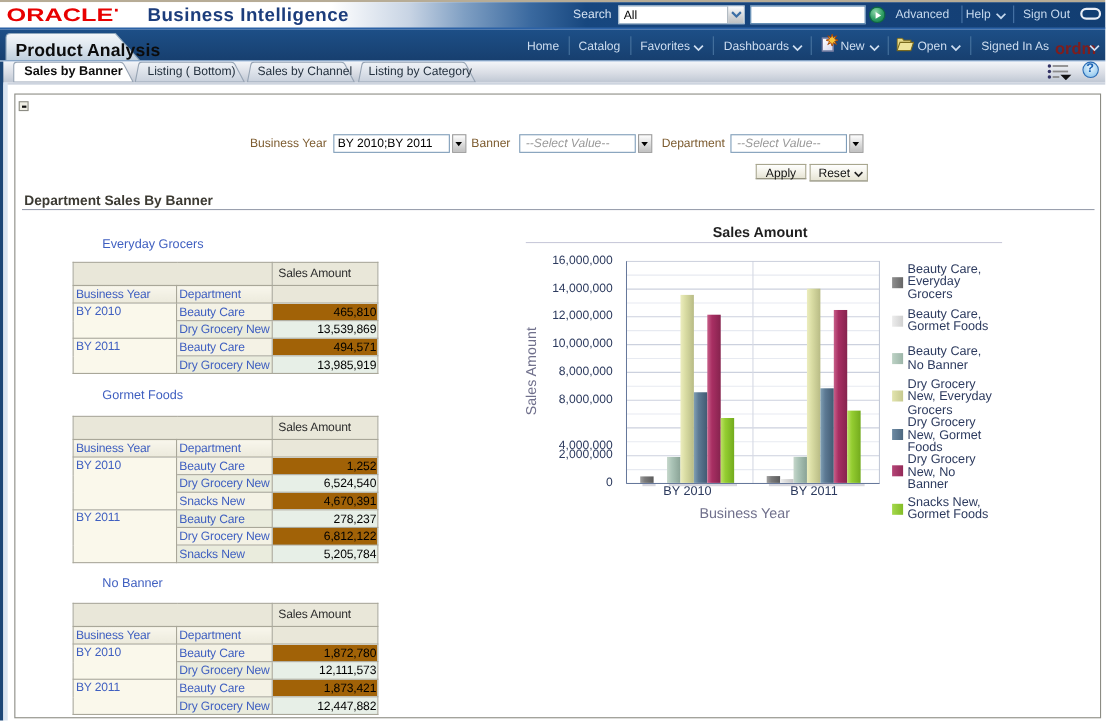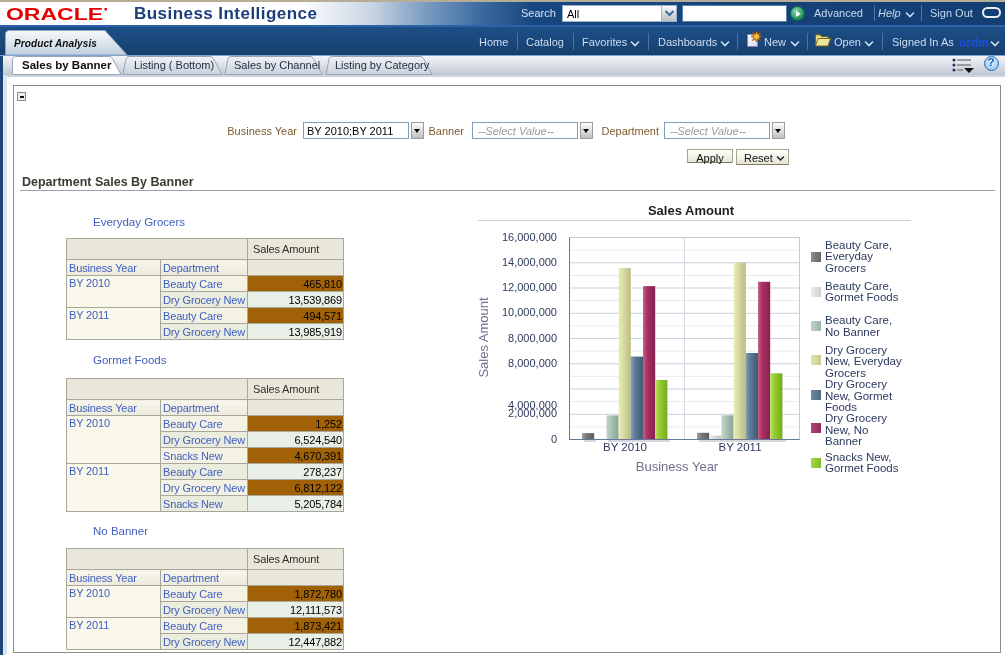--- a/index.html
+++ b/index.html
@@ -46,21 +46,21 @@
   </div>
 
   <div class="abs" style="left:682px;top:5px;width:105px;height:17px;background:#fff;border:1px solid #5583ad;"></div>
 
   <div class="abs" style="left:790px;top:6px;width:15px;height:15px;border-radius:50%;
     background:radial-gradient(circle at 38% 30%,#8ed6ab,#2f9e63 55%,#147347);border:1px solid #0e6a40;">
     <div class="abs" style="left:5px;top:3.5px;width:0;height:0;border-left:5px solid #fff;border-top:3.5px solid transparent;border-bottom:3.5px solid transparent;"></div>
   </div>
   <div class="abs" style="left:814px;top:7px;font-size:11px;color:#c6d9ee;">Advanced</div>
   <div class="abs" style="left:874px;top:5px;width:1px;height:16px;background:#4a76a8;"></div>
-  <div class="abs" style="left:878px;top:7px;font-size:11px;color:#c6d9ee;font-style:italic;">Help</div>
+  <div class="abs" style="left:878px;top:7px;font-size:11px;color:#c6d9ee;">Help</div>
   <svg class="abs" style="left:905px;top:11px;" width="10" height="8">
       <path d="M1 1.5 L5 5.5 L9 1.5" fill="none" stroke="#c6d9ee" stroke-width="1.6"></path>
     </svg>
   <div class="abs" style="left:921px;top:5px;width:1px;height:16px;background:#4a76a8;"></div>
   <div class="abs" style="left:930px;top:7px;font-size:11px;color:#c6d9ee;">Sign Out</div>
   <div class="abs" style="left:982px;top:7px;width:19px;height:11px;border:2.5px solid #e9eef6;border-radius:6px;"></div>
 
   <div class="abs" style="left:0;top:25px;width:1005px;height:2px;background:#2c62a6;"></div>
 
   <div class="abs" style="left:0;top:27px;width:1005px;height:28px;background:linear-gradient(#1d4f87,#173f6f);"></div>
@@ -68,21 +68,21 @@
   <svg class="abs" style="left:0;top:29px;" width="135" height="26" viewBox="0 0 135 26">
     <path d="M5.5 26 L5.5 5 Q5.5 1.5 10 1.5 L105 1.5 L127 26 Z" fill="url(#patab)" stroke="#8fa7bc" stroke-width="1"></path>
     <defs>
         <linearGradient id="patab" x1="0" y1="0" x2="0" y2="1">
       <stop offset="0" stop-color="#f4f7fa"></stop>
           <stop offset="0.5" stop-color="#dde6ee"></stop>
           <stop offset="1" stop-color="#becedd"></stop>
     </linearGradient>
       </defs>
   </svg>
-  <div class="abs" style="left:14px;top:37.5px;font-size:10px;font-weight:bold;color:#0c0c0c;letter-spacing:0.1px;font-style:italic;">Product Analysis</div>
+  <div class="abs" style="left:14px;top:37.5px;font-size:16px;font-weight:bold;color:#0c0c0c;letter-spacing:0.1px;">Product Analysis</div>
 
   <div class="abs" style="left:479px;top:36px;font-size:11px;color:#cdddf0;">Home</div>
   <div class="abs" style="left:517px;top:33px;width:1px;height:17px;background:#48739f;"></div>
   <div class="abs" style="left:526px;top:36px;font-size:11px;color:#cdddf0;">Catalog</div>
   <div class="abs" style="left:573px;top:33px;width:1px;height:17px;background:#48739f;"></div>
   <div class="abs" style="left:582px;top:36px;font-size:11px;color:#cdddf0;">Favorites</div>
   <svg class="abs" style="left:630px;top:40px;" width="10" height="8">
       <path d="M1 1.5 L5 5.5 L9 1.5" fill="none" stroke="#cdddf0" stroke-width="1.6"></path>
     </svg>
   <div class="abs" style="left:648px;top:33px;width:1px;height:17px;background:#48739f;"></div>
@@ -105,21 +105,21 @@
   <svg class="abs" style="left:815px;top:34px;" width="16" height="13" viewBox="0 0 16 13">
     <path d="M0.5 12 L0.5 2 Q0.5 0.8 1.6 0.8 L5.2 0.8 L6.6 2.6 L13 2.6 L13 4.5" fill="#e8da8a" stroke="#7a6a1e" stroke-width="1"></path>
     <path d="M0.5 12 L3.2 4.5 L15.5 4.5 L13 12 Z" fill="#efe49c" stroke="#7a6a1e" stroke-width="1"></path>
   </svg>
   <div class="abs" style="left:834px;top:36px;font-size:11px;color:#cdddf0;">Open</div>
   <svg class="abs" style="left:864px;top:40px;" width="10" height="8">
       <path d="M1 1.5 L5 5.5 L9 1.5" fill="none" stroke="#cdddf0" stroke-width="1.6"></path>
     </svg>
   <div class="abs" style="left:882px;top:33px;width:1px;height:17px;background:#48739f;"></div>
   <div class="abs" style="left:892px;top:36px;font-size:11px;color:#cdddf0;">Signed In As</div>
-  <div class="abs" style="left:959px;top:36px;font-size:12px;font-weight:bold;color:#1d4ed8;">ordm</div>
+  <div class="abs" style="left:959px;top:36px;font-size:15px;font-weight:bold;color:#7f1d1d;">ordm</div>
   <svg class="abs" style="left:990px;top:40px;" width="10" height="8">
       <path d="M1 1.5 L5 5.5 L9 1.5" fill="none" stroke="#cdddf0" stroke-width="1.6"></path>
     </svg>
 
   <div class="abs" style="left:0;top:55px;width:1005px;height:1px;background:#7ca3cf;"></div>
 
   <div class="abs" style="left:0;top:56px;width:1005px;height:19px;background:linear-gradient(#f3f5f8,#d9dde5 55%,#bfc7d3);"></div>
   <svg class="abs" style="left:0;top:56px;" width="1005" height="19" viewBox="0 0 1005 19">
     <defs>
         <linearGradient id="itab" x1="0" y1="0" x2="0" y2="1">

